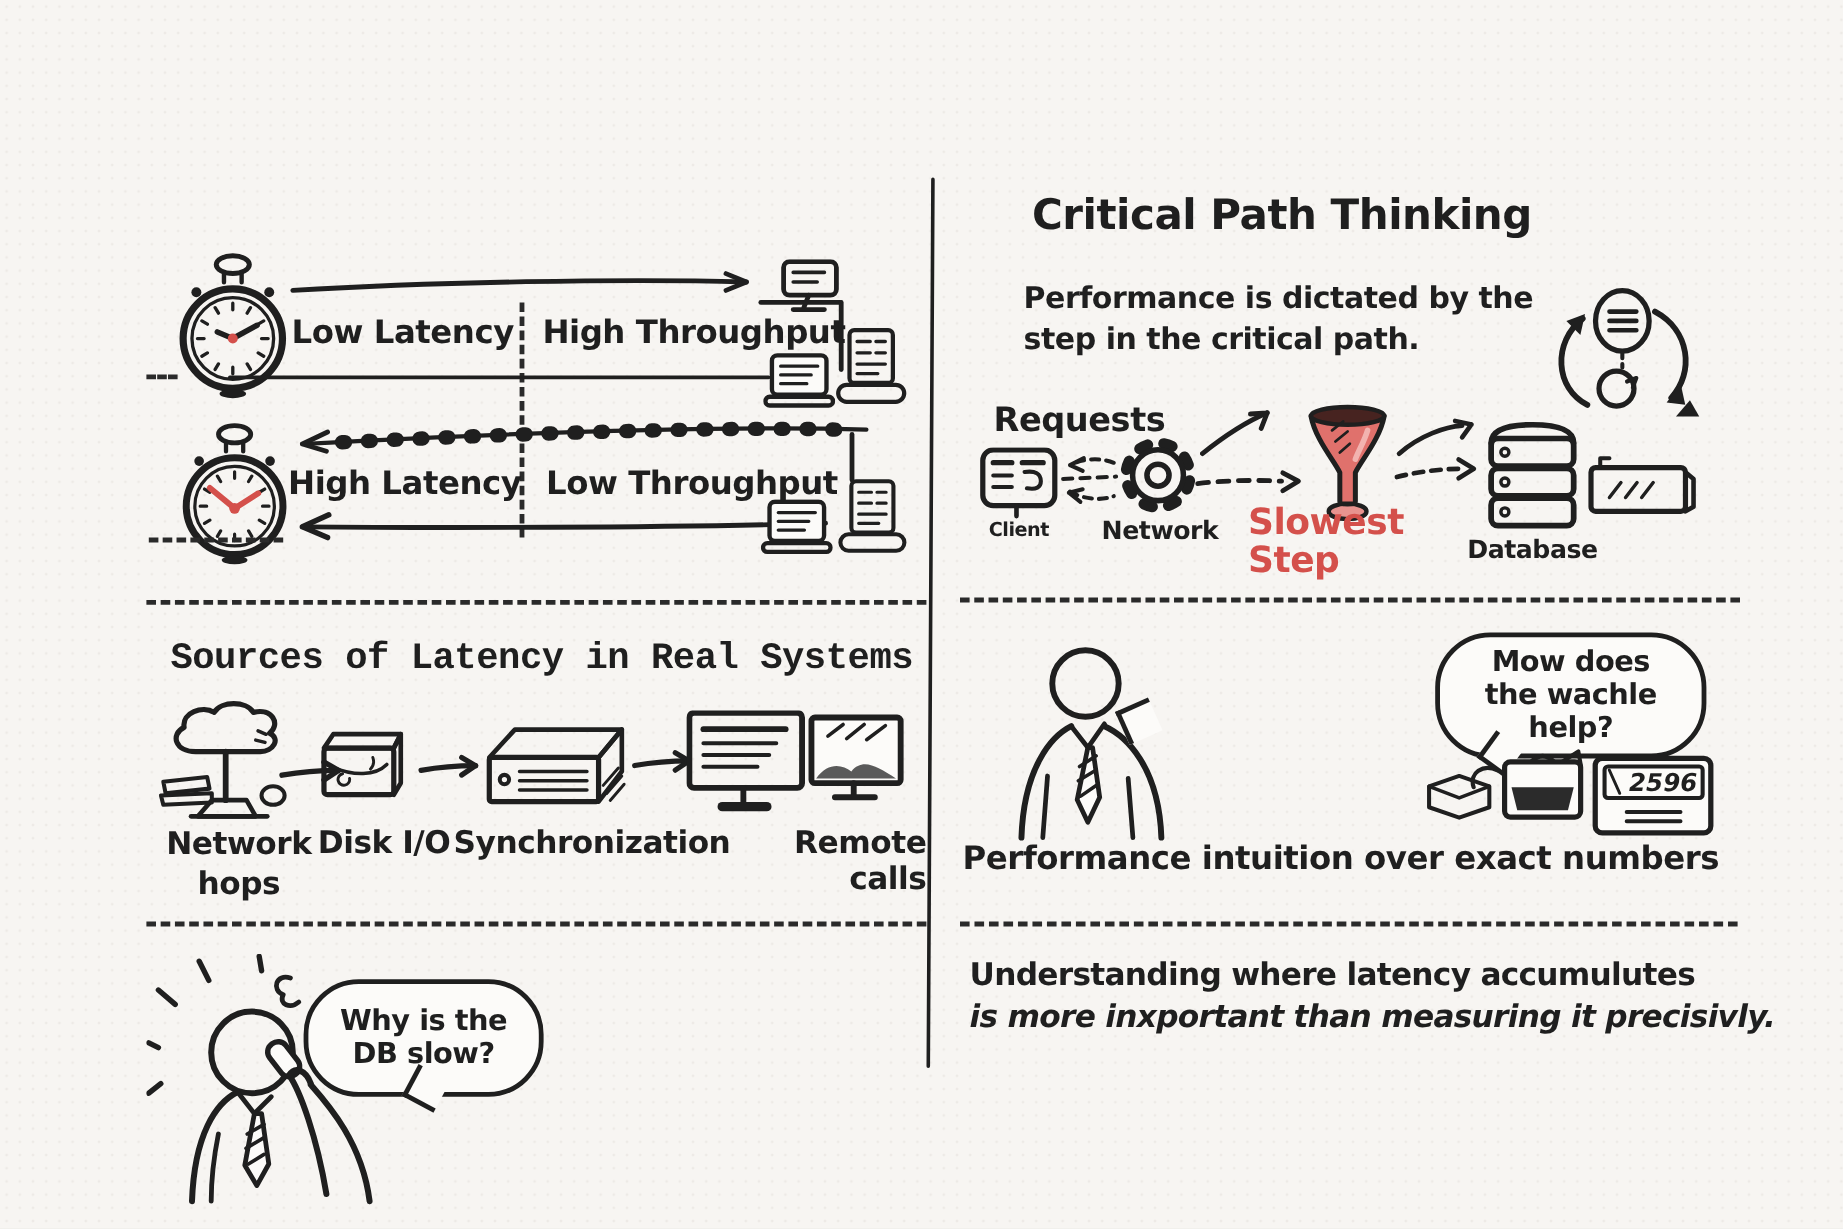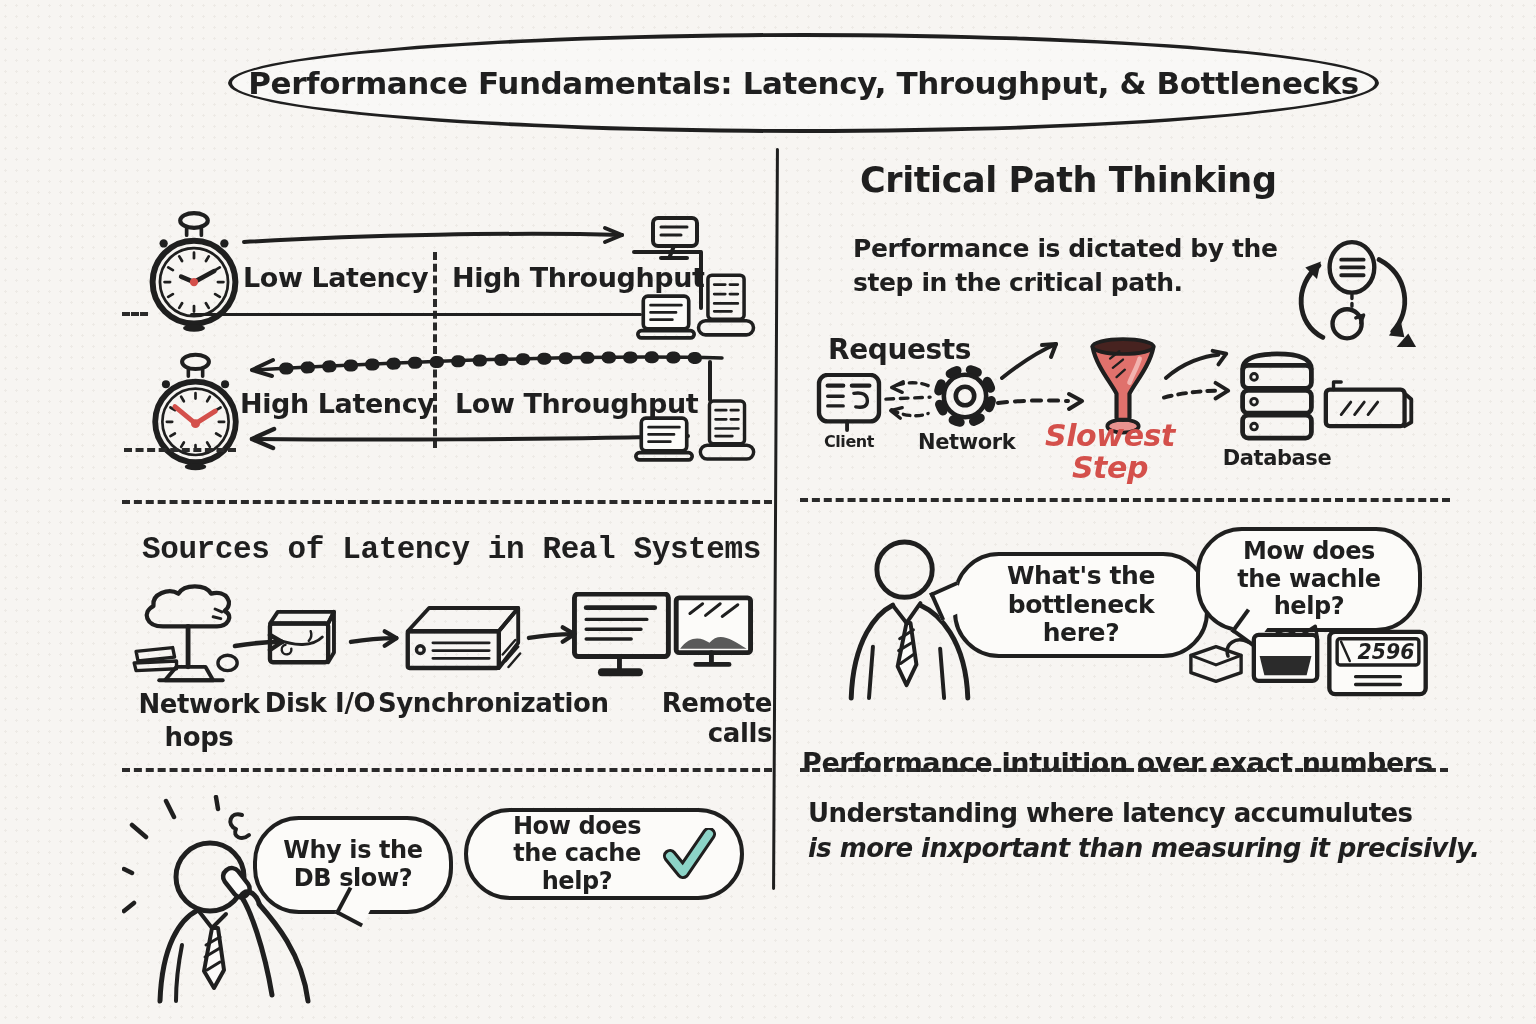--- a/index.html
+++ b/index.html
@@ -23,23 +23,20 @@
   .dashH{position:absolute;border-top:4px dashed #2a2a2a;height:0;}
   .dashV{position:absolute;border-left:4px dashed #2a2a2a;width:0;}
   .vline{position:absolute;background:#1f1f1f;border-radius:2px;}
   .lbl{position:absolute;font-weight:700;letter-spacing:-0.4px;}
 </style>
 </head>
 <body>
 
 <div id="canvas">
 
-  <div class="abs" style="left:228px;top:33px;width:1143px;height:92px;border:4px solid #1f1f1f;border-radius:50%;display:flex;align-items:center;justify-content:center;background:rgba(252,251,249,.5);">
-    <div class="hand" style="font-size:31px;white-space:nowrap;">Performance Fundamentals: Latency, Throughput, &amp; Bottlenecks</div>
-  </div>
 
   <div class="vline" style="left:774px;top:148px;width:3px;height:742px;transform:rotate(.3deg);"></div>
 
 
   <svg class="doodle abs" style="left:148px;top:210px;" width="92" height="124" viewBox="0 0 100 134" fill="none" stroke="currentColor" stroke-linecap="round" stroke-linejoin="round">
     <ellipse cx="50" cy="11" rx="15" ry="8" stroke-width="4.5"></ellipse>
     <path d="M42,19 L42,27 M58,19 L58,27" stroke-width="4"></path>
     <circle cx="17" cy="36" r="4.5" fill="#1f1f1f" stroke="none"></circle>
     <circle cx="83" cy="36" r="4.5" fill="#1f1f1f" stroke="none"></circle>
     <circle cx="50" cy="78" r="45" stroke-width="6.5"></circle>
@@ -200,27 +197,20 @@
     <path d="M90,133 L82,176 L92,193 L102,175 L96,133 Z" stroke-width="4" fill="#fcfbf9"></path>
     <path d="M84,150 l14,-8 M83,162 l15,-9 M85,175 l13,-8" stroke-width="3"></path>
     <path d="M60,150 C56,170 54,190 54,206" stroke-width="4"></path>
   </svg>
 
   <div class="bubble" style="left:253px;top:816px;width:192px;height:90px;">
     <div class="btext" style="font-size:24px;width:150px;">Why is the DB slow?</div>
   </div>
   <div class="tail" style="left:340px;top:892px;width:26px;height:26px;border-left:4px solid #1f1f1f;border-bottom:4px solid #1f1f1f;transform:rotate(28deg);"></div>
 
-  <div class="bubble" style="left:464px;top:808px;width:272px;height:84px;">
-    <div class="btext" style="font-size:24px;width:170px;">How does the cache help?</div>
-    <svg class="doodle" width="54" height="52" viewBox="0 0 54 52" fill="none" stroke-linecap="round" stroke-linejoin="round">
-      <path d="M8,28 L21,44 L47,6" stroke="#1f1f1f" stroke-width="14"></path>
-      <path d="M8,28 L21,44 L47,6" stroke="#8cd4c8" stroke-width="8"></path>
-    </svg>
-  </div>
 
   <div class="lbl" style="left:853px;top:232px;width:440px;font-size:25px;line-height:1.35;">Performance is dictated by the step in the critical path.</div>
   <div class="lbl" style="left:860px;top:160px;font-size:35px;">Critical Path Thinking</div>
 
   <svg class="doodle abs" style="left:1282px;top:238px;" width="136" height="122" viewBox="0 0 140 125" fill="none" stroke="currentColor" stroke-linecap="round" stroke-linejoin="round">
     <ellipse cx="72" cy="30" rx="23" ry="26" stroke-width="4.5"></ellipse>
     <path d="M61,22 L84,22 M61,30 L84,30 M61,38 L84,38" stroke-width="4"></path>
     <path d="M72,58 L72,70" stroke-width="3.5" stroke-dasharray="4,5"></path>
     <circle cx="67" cy="88" r="15" stroke-width="4.5"></circle>
     <path d="M76,82 l8,-3 l-3,8" stroke-width="3.5"></path>
@@ -266,21 +256,21 @@
     <path d="M86,11 l-13,-7 M86,11 l-13,8" stroke-width="4"></path>
   </svg>
 
   <svg class="doodle abs" style="left:1086px;top:334px;" width="74" height="114" viewBox="0 0 80 122" fill="none" stroke="currentColor" stroke-linecap="round" stroke-linejoin="round">
     <ellipse cx="40" cy="99" rx="17" ry="7" fill="#e8938f" stroke-width="4"></ellipse>
     <path d="M7,13 C11,34 27,52 33,64 L33,90 C33,93 47,93 47,90 L47,64 C53,52 69,34 73,13 Z" fill="#e0716c" stroke-width="4.5"></path>
     <ellipse cx="40" cy="13" rx="33" ry="8" fill="#472320" stroke-width="4"></ellipse>
     <path d="M58,26 C55,36 50,44 47,52" stroke="#f2b3af" stroke-width="5"></path>
     <path d="M26,26 l10,-8 M29,36 l11,-9 M33,46 l9,-8" stroke-width="2.5"></path>
   </svg>
-  <div class="lbl red" style="left:1040px;top:420px;width:140px;text-align:center;font-size:30px;line-height:1.05;font-style:italic;">
+  <div class="lbl red" style="left:1040px;top:420px;width:140px;text-align:left;font-size:30px;line-height:1.05;">
     <div>Slowest</div>
     <div>Step</div>
   </div>
 
   <svg class="doodle abs" style="left:1162px;top:348px;" width="72" height="64" viewBox="0 0 74 64" fill="none" stroke="currentColor" stroke-linecap="round" stroke-linejoin="round">
     <path d="M4,30 C22,14 44,7 58,6" stroke-width="4"></path>
     <path d="M66,5 l-14,-3 M66,5 l-8,11" stroke-width="4"></path>
     <path d="M2,50 C22,45 42,43 56,43" stroke-width="4" stroke-dasharray="8,7"></path>
     <path d="M68,43 l-13,-8 M68,43 l-13,8" stroke-width="4"></path>
   </svg>
@@ -308,23 +298,20 @@
   <svg class="doodle abs" style="left:843px;top:536px;" width="134" height="166" viewBox="0 0 135 168" fill="none" stroke="currentColor" stroke-linecap="round" stroke-linejoin="round">
     <circle cx="62" cy="34" r="28" stroke-width="5"></circle>
     <path d="M8,164 C10,104 34,78 50,70" stroke-width="5"></path>
     <path d="M126,164 C124,104 96,78 78,70" stroke-width="5"></path>
     <path d="M50,70 L64,88 L78,68" stroke-width="4"></path>
     <path d="M64,88 L55,132 L64,151 L74,130 L68,88 Z" stroke-width="4" fill="#fcfbf9"></path>
     <path d="M57,104 l14,-9 M56,116 l15,-9 M58,129 l13,-9" stroke-width="3"></path>
     <path d="M30,112 L26,164 M98,114 L102,164" stroke-width="4"></path>
   </svg>
 
-  <div class="bubble" style="left:953px;top:552px;width:248px;height:98px;">
-    <div class="btext" style="font-size:25px;width:200px;">What's the bottleneck here?</div>
-  </div>
   <div class="tail" style="left:934px;top:586px;width:26px;height:26px;border-left:4px solid #1f1f1f;border-top:4px solid #1f1f1f;transform:rotate(-24deg);"></div>
 
   <div class="bubble" style="left:1196px;top:527px;width:218px;height:97px;">
     <div class="btext" style="font-size:24px;width:180px;">Mow does the wachle help?</div>
   </div>
   <div class="tail" style="left:1236px;top:614px;width:24px;height:24px;border-left:4px solid #1f1f1f;border-bottom:4px solid #1f1f1f;transform:rotate(36deg);"></div>
   <svg class="doodle abs" style="left:1224px;top:636px;" width="30" height="26" viewBox="0 0 30 26" fill="none" stroke="currentColor" stroke-linecap="round" stroke-linejoin="round">
     <path d="M4,20 C0,8 12,0 24,6" stroke-width="3.5"></path>
   </svg>
 
@@ -341,20 +328,20 @@
   </svg>
 
   <svg class="doodle abs" style="left:1326px;top:628px;" width="104" height="72" viewBox="0 0 106 74" fill="none" stroke="currentColor" stroke-linecap="round" stroke-linejoin="round">
     <rect x="3" y="4" width="99" height="64" rx="6" stroke-width="4.5" fill="#fcfbf9"></rect>
     <rect x="11" y="11" width="84" height="27" rx="3" stroke-width="3.5"></rect>
     <path d="M15,14 L24,34" stroke-width="2.5"></path>
     <path d="M30,50 L76,50 M30,58 L76,58" stroke-width="3.5"></path>
     <text x="32" y="32" font-size="21" font-weight="700" font-style="italic" font-family="DejaVu Sans, sans-serif" fill="#1f1f1f" stroke="none">2596</text>
   </svg>
 
-  <div class="lbl" style="left:802px;top:700px;font-size:27px;white-space:nowrap;margin-top:47px;">Performance intuition over exact numbers</div>
+  <div class="lbl" style="left:802px;top:700px;font-size:27px;white-space:nowrap;">Performance intuition over exact numbers</div>
 
   <div class="dashH" style="left:800px;top:768px;width:648px;"></div>
 
   <div class="lbl" style="left:808px;top:798px;font-size:26px;letter-spacing:-0.6px;white-space:nowrap;">Understanding where latency accumulutes</div>
   <div class="lbl" style="left:808px;top:833px;font-size:26px;letter-spacing:-0.6px;white-space:nowrap;font-style:italic;">is more inxportant than measuring it precisivly.</div>
 
 </div>
 
 </body></html>

